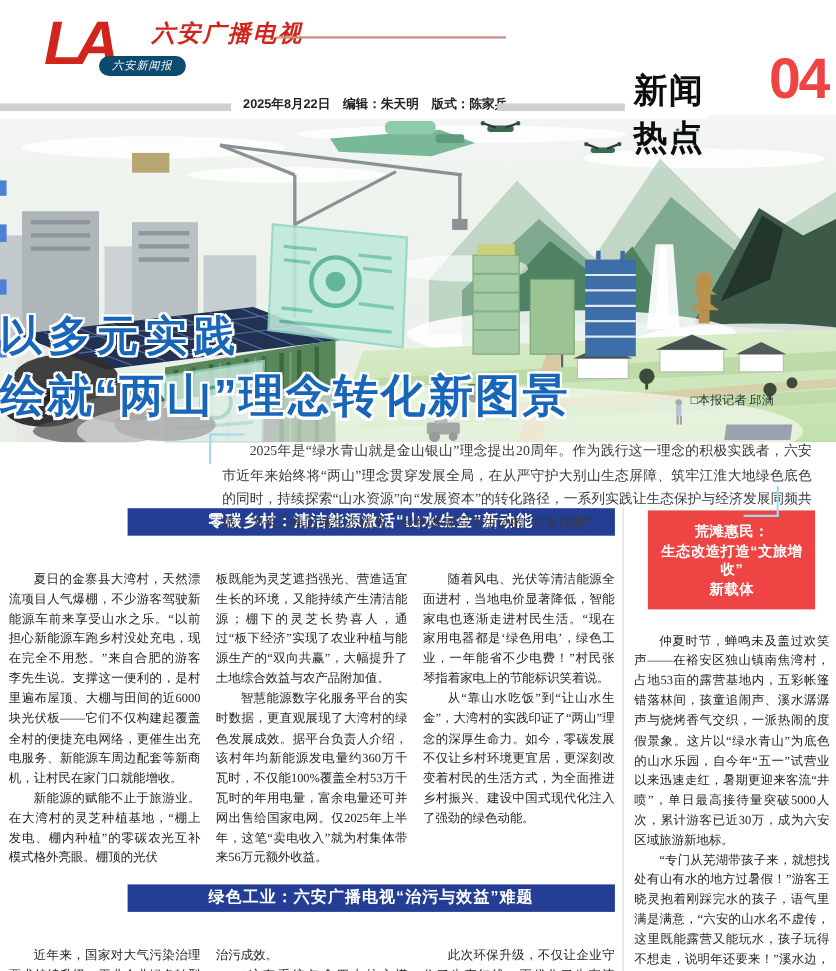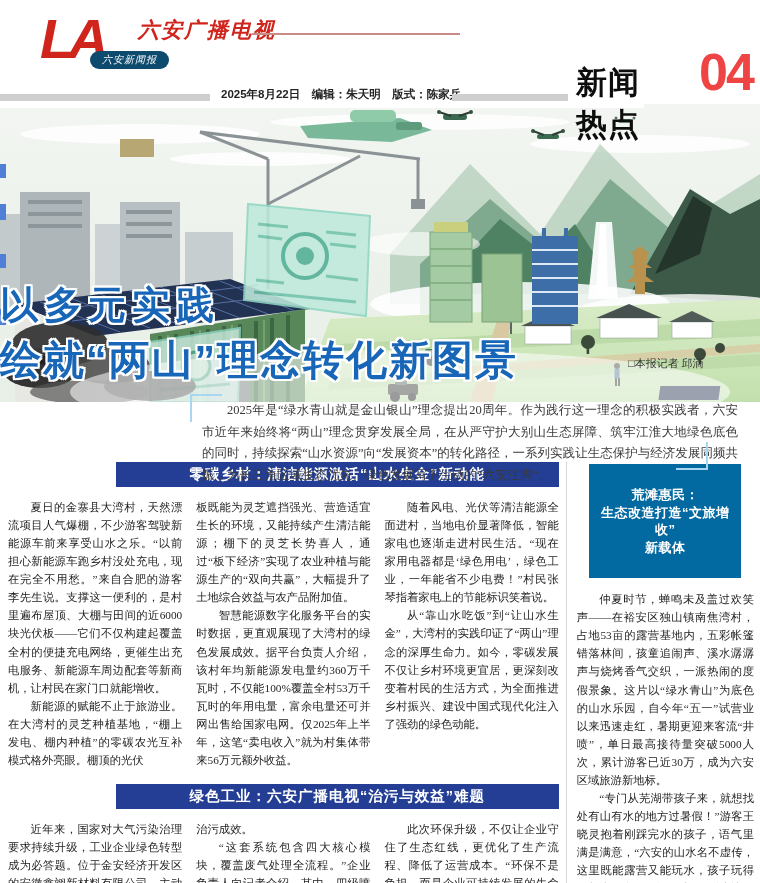--- a/index.html
+++ b/index.html
@@ -50,28 +50,28 @@
   
   .main { position:absolute; top:462px; left:8px; width:746px; display:flex; }
   .left-region { width:556px; }
   .right-region { width:190px; margin-left:7px; padding-left:10px; border-left:1px solid #d8d8d8; }
 
   .sec-bar { margin-left:108px; height:25px; background:#233e94; color:#fff; text-align:center;
     font-family:"Liberation Sans",sans-serif; font-weight:bold; font-size:14.5px; line-height:25px;
     letter-spacing:1px; margin-bottom:11px; }
   .cols { display:flex; gap:14px; }
   .col { flex:1; }
-  .col p, .right-region p { font-size:11.3px; line-height:1.6; text-align:justify; text-indent:2em; color:#1e1e1e; }
+  .col p, .right-region p { font-size:11.3px; line-height:1.6; text-align:justify; text-indent:2em; color:#1e1e1e;margin-top:20px; }
   .col p.cont { text-indent:0; }
   .col p + p, .right-region p + p { margin-top:0; }
   .section + .section { margin-top:15px; }
 
-  .side-bar { width:152px; margin:2px auto 12px auto; background:#0369a1; color:#fff; text-align:center;
+  .side-bar { width:152px; margin:2px auto 12px auto; background:#ef4444; color:#fff; text-align:center;
     font-family:"Liberation Sans",sans-serif; font-weight:bold; font-size:13px; line-height:1.35;
-    padding:22px 4px; letter-spacing:0.5px; }
+    padding:10px 4px; letter-spacing:0.5px; }
 </style>
 </head>
 <body>
 
 <div class="masthead">
   <div class="logo-la">LA</div>
   <div class="brand">六安广播电视</div>
   <div class="brand-rule"></div>
   <div class="badge">六安新闻报</div>
   <div class="datebar-l"></div>

